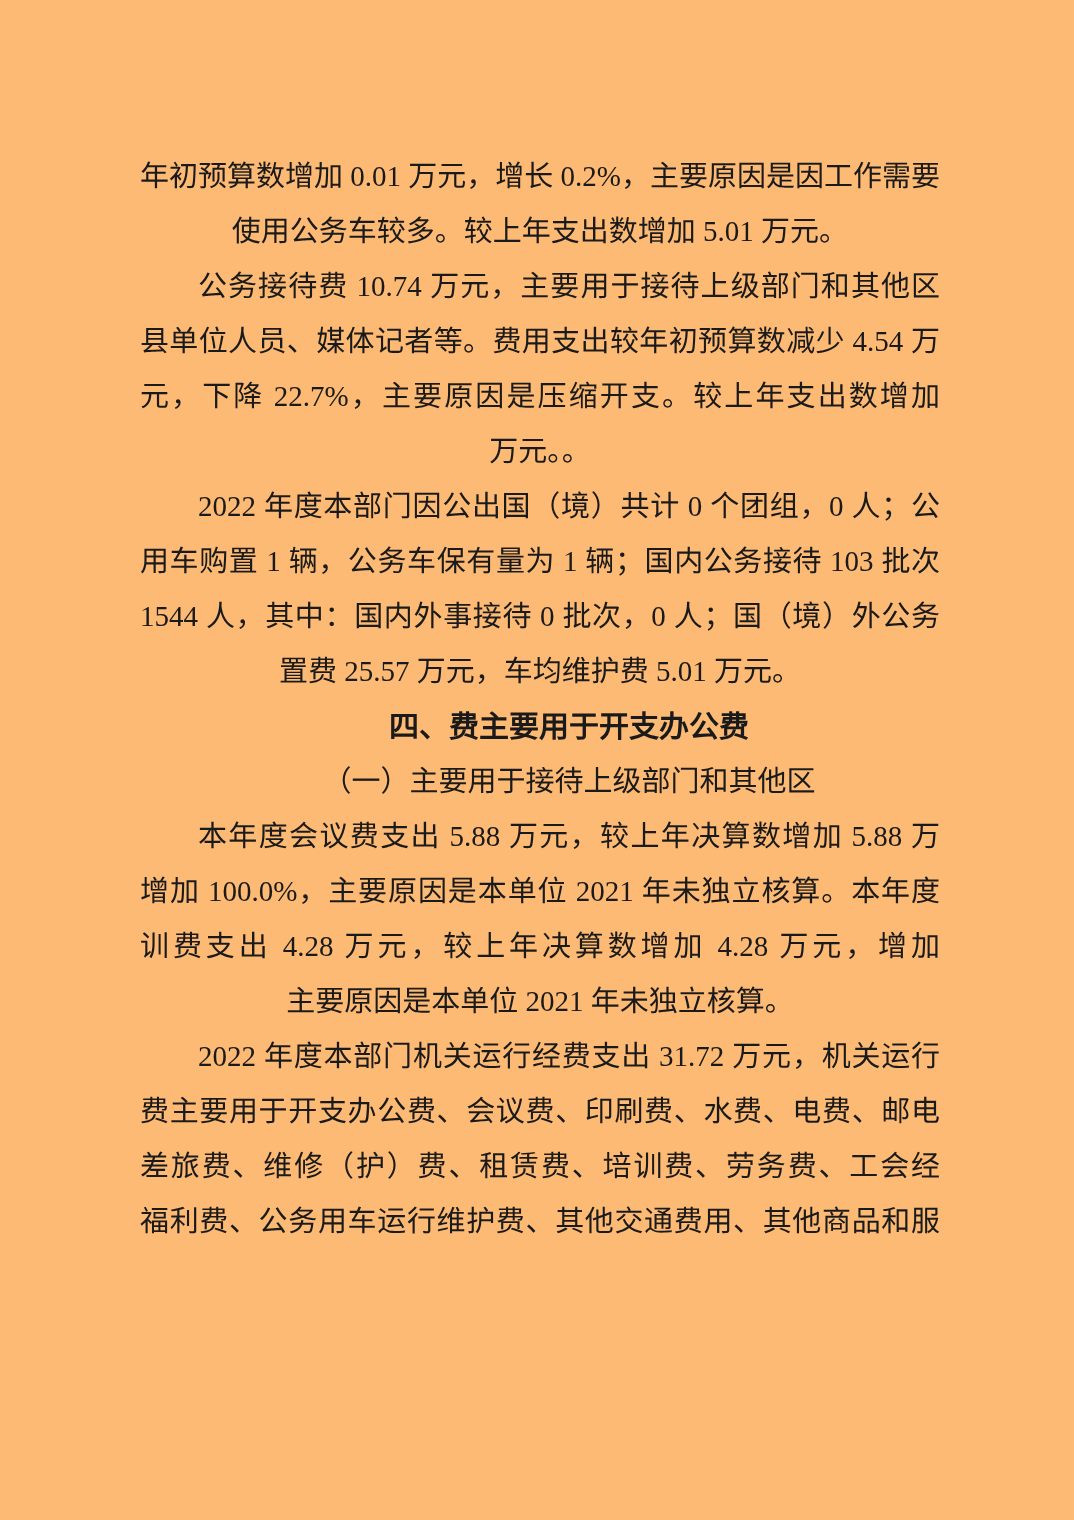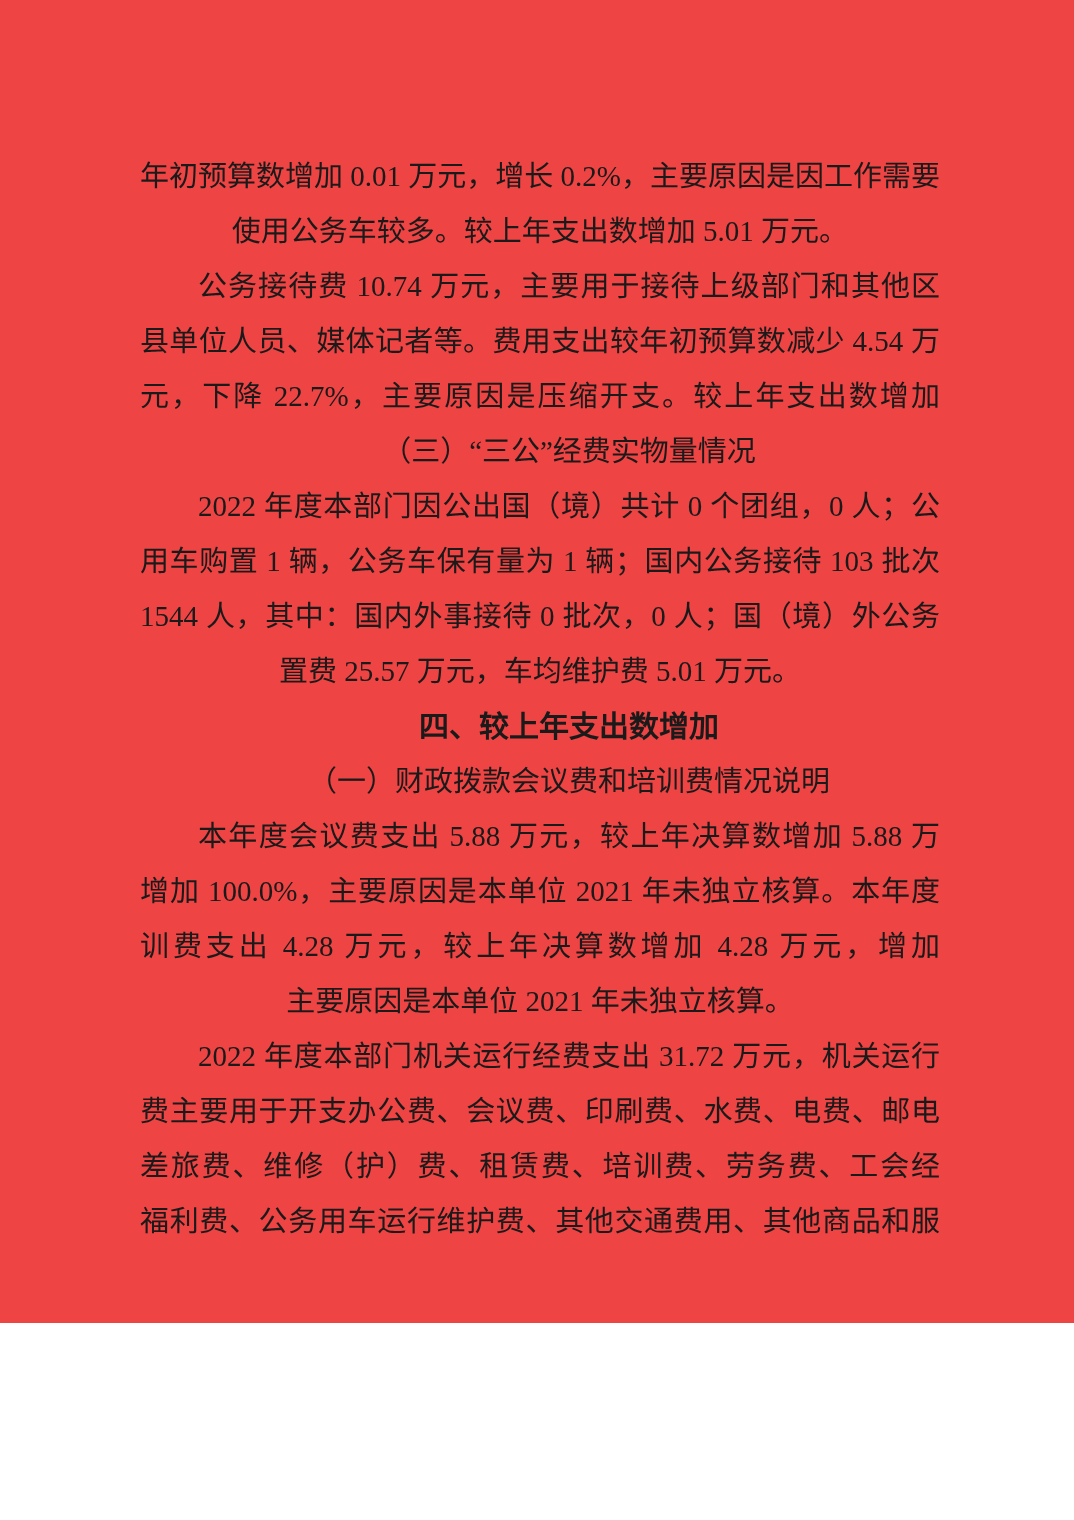--- a/index.html
+++ b/index.html
@@ -3,22 +3,22 @@
 <meta charset="utf-8">
 <style>
   html, body {
     margin: 0;
     padding: 0;
     background: #ffffff;
   }
   .page {
     position: relative;
     width: 1074px;
-    height: 1323px;
-    background: #ef4444;
+    height: 1520px;
+    background: #fdba74;
     overflow: hidden;
   }
   .text-block {
     position: absolute;
     left: 140px;
     top: 149px;
     width: 800px;
   }
   .line {
     font-family: "Liberation Serif", "DejaVu Serif", serif;
@@ -46,27 +46,27 @@
 </head>
 <body>
 
 <div class="page">
   <div class="text-block" id="lines-container">
       <div class="line justify">年初预算数增加 0.01 万元，增长 0.2%，主要原因是因工作需要</div>
       <div class="line">使用公务车较多。较上年支出数增加 5.01 万元。</div>
       <div class="line justify indent">公务接待费 10.74 万元，主要用于接待上级部门和其他区</div>
       <div class="line justify">县单位人员、媒体记者等。费用支出较年初预算数减少 4.54 万</div>
       <div class="line justify">元，下降 22.7%，主要原因是压缩开支。较上年支出数增加 15.46</div>
-      <div class="line indent">（三）“三公”经费实物量情况</div>
+      <div class="line">万元。。</div>
       <div class="line justify indent">2022 年度本部门因公出国（境）共计 0 个团组，0 人；公务</div>
       <div class="line justify">用车购置 1 辆，公务车保有量为 1 辆；国内公务接待 103 批次</div>
       <div class="line justify">1544 人，其中：国内外事接待 0 批次，0 人；国（境）外公务接</div>
       <div class="line">置费 25.57 万元，车均维护费 5.01 万元。</div>
-      <div class="line indent bold">四、较上年支出数增加</div>
-      <div class="line indent">（一）财政拨款会议费和培训费情况说明</div>
+      <div class="line indent bold">四、费主要用于开支办公费</div>
+      <div class="line indent">（一）主要用于接待上级部门和其他区</div>
       <div class="line justify indent">本年度会议费支出 5.88 万元，较上年决算数增加 5.88 万元，</div>
       <div class="line justify">增加 100.0%，主要原因是本单位 2021 年未独立核算。本年度培</div>
       <div class="line justify">训费支出 4.28 万元，较上年决算数增加 4.28 万元，增加 100.0%，</div>
       <div class="line">主要原因是本单位 2021 年未独立核算。</div>
       <div class="line justify indent">2022 年度本部门机关运行经费支出 31.72 万元，机关运行经</div>
       <div class="line justify">费主要用于开支办公费、会议费、印刷费、水费、电费、邮电费、</div>
       <div class="line justify">差旅费、维修（护）费、租赁费、培训费、劳务费、工会经费、</div>
       <div class="line justify">福利费、公务用车运行维护费、其他交通费用、其他商品和服务</div>
     </div>
 </div>

